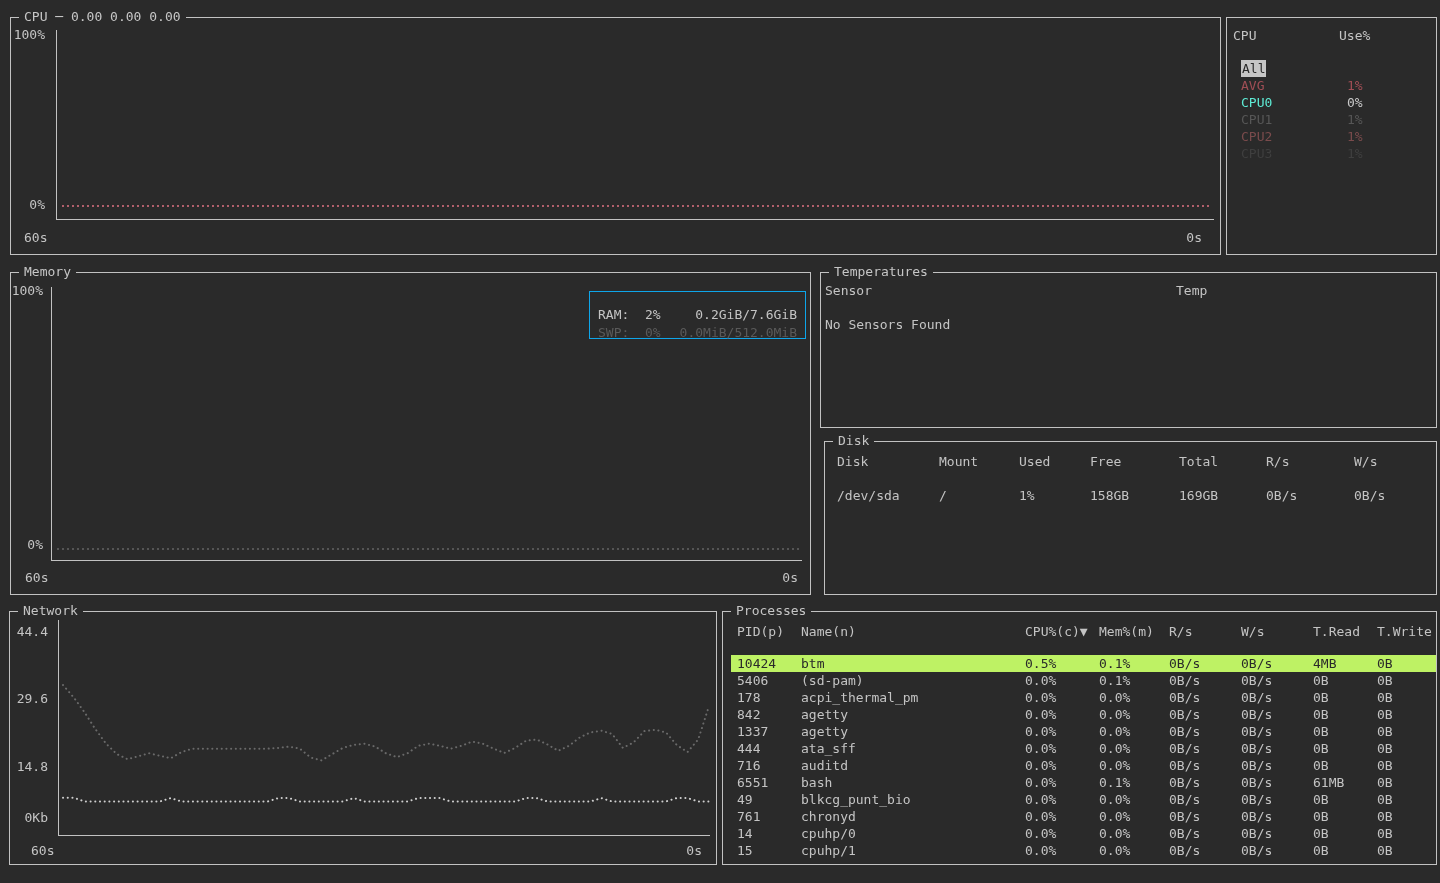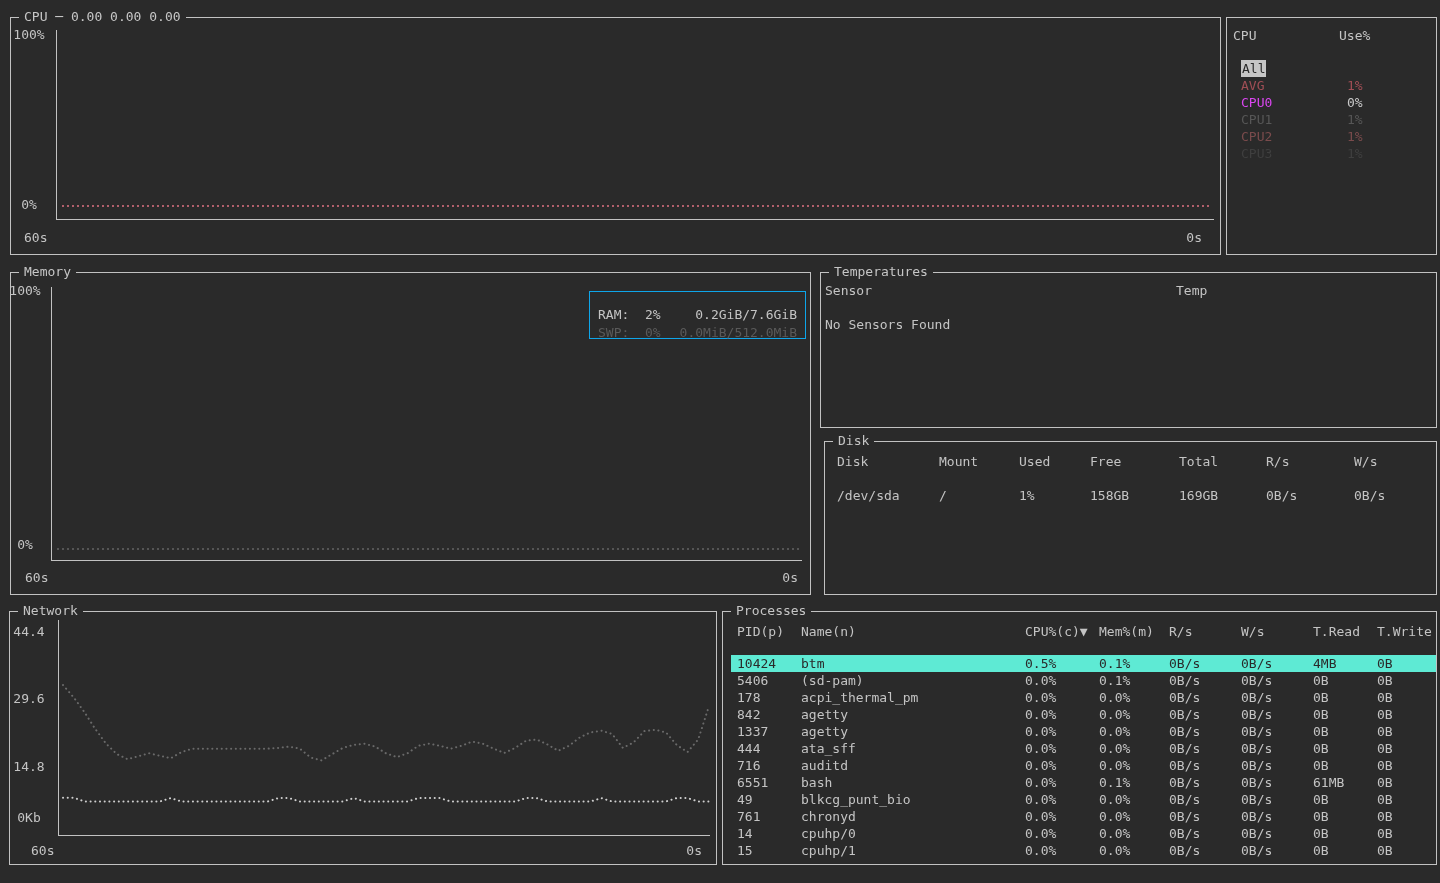--- a/index.html
+++ b/index.html
@@ -1,31 +1,31 @@
 <!DOCTYPE html>
 <html><head>
 <meta charset="utf-8">
 <style>
   *{margin:0;padding:0;box-sizing:border-box}
   html,body{width:1440px;height:883px;background:#2a2a2a;overflow:hidden}
   body{font:13px "DejaVu Sans Mono", monospace;color:#c4c4c4;position:relative}
   .panel{position:absolute;border:1px solid #c2c2c2;background:#2a2a2a}
   .ptitle{position:absolute;top:-9px;left:8px;background:#2a2a2a;padding:0 5px;white-space:pre;color:#c6c6c6}
   .lbl{position:absolute;white-space:pre;line-height:15px}
-  .rlab{text-align:center;width:38px}
+  .rlab{text-align:right;width:38px}
   .plot{position:absolute;border-left:1px solid #c2c2c2;border-bottom:1px solid #c2c2c2}
   .dotline{position:absolute;height:2px}
   .inner-box{position:absolute;border:1px solid #0ea5e9;background:#2a2a2a;padding:14px 8px}
   .legrow{display:flex;justify-content:space-between;line-height:18px;white-space:pre}
   .dim{color:#5a5a5a}
   .hdr{color:#c4c4c4}
   .grid-proc{display:grid;grid-template-columns:64px 224px 74px 70px 72px 72px 64px 1fr;padding-left:6px;height:17px;line-height:17px;white-space:pre}
   .grid-disk{display:grid;grid-template-columns:102px 80px 71px 89px 87px 88px 1fr;padding-left:4px;height:17px;line-height:17px;white-space:pre}
   .clrow{display:grid;grid-template-columns:104px 1fr;padding-left:6px;height:17px;line-height:17px;white-space:pre}
-  .sel{background:#5eead4;color:#2a2a2a}
+  .sel{background:#bef264;color:#2a2a2a}
   .chip{background:#c6c6c6;color:#2a2a2a;display:inline-block;padding:0 1px}
   .rows-abs{position:absolute;left:8px;right:0}
   svg{display:block}
 </style>
 </head>
 <body>
 
 <div class="screen" style="position:absolute;inset:0">
 
   <section class="panel" id="cpu-panel" style="left:10px;top:17px;width:1211px;height:238px">
@@ -39,21 +39,21 @@
   </section>
 
   <section class="panel" id="cpu-legend-panel" style="left:1226px;top:17px;width:211px;height:238px">
     <div class="clrow hdr" style="position:absolute;left:0;right:0;top:9px">
       <span>CPU</span>
       <span style="padding-left:2px">Use%</span>
     </div>
     <div class="rows-abs" id="cpu-legend-rows" style="top:42px">
         <div class="clrow"><span><span class="chip">All</span></span><span style="padding-left: 2px;"></span></div>
         <div class="clrow"><span><span style="color: rgb(160, 78, 85);">AVG</span></span><span style="padding-left: 2px; color: rgb(160, 78, 85);">1%</span></div>
-        <div class="clrow"><span><span style="color: #d946ef; margin-top: 37px;">CPU0</span></span><span style="padding-left: 2px; color: rgb(201, 201, 201);">0%</span></div>
+        <div class="clrow"><span><span style="color: #5eead4; margin-top: 37px;">CPU0</span></span><span style="padding-left: 2px; color: rgb(201, 201, 201);">0%</span></div>
         <div class="clrow"><span><span style="color: rgb(86, 86, 86);">CPU1</span></span><span style="padding-left: 2px; color: rgb(86, 86, 86);">1%</span></div>
         <div class="clrow"><span><span style="color: rgb(122, 75, 76); text-align: right;">CPU2</span></span><span style="padding-left: 2px; color: rgb(122, 75, 76);">1%</span></div>
         <div class="clrow"><span><span style="color: rgb(63, 63, 63);">CPU3</span></span><span style="padding-left: 2px; color: rgb(63, 63, 63);">1%</span></div>
       </div>
   </section>
 
   <section class="panel" id="mem-panel" style="left:10px;top:272px;width:801px;height:323px">
     <span class="ptitle">Memory</span>
     <div class="plot" id="mem-plot" style="left:40px;top:14px;right:8px;height:274px"></div>
     <div class="lbl rlab" style="left:-4px;top:10px;width:36px">100%</div>

